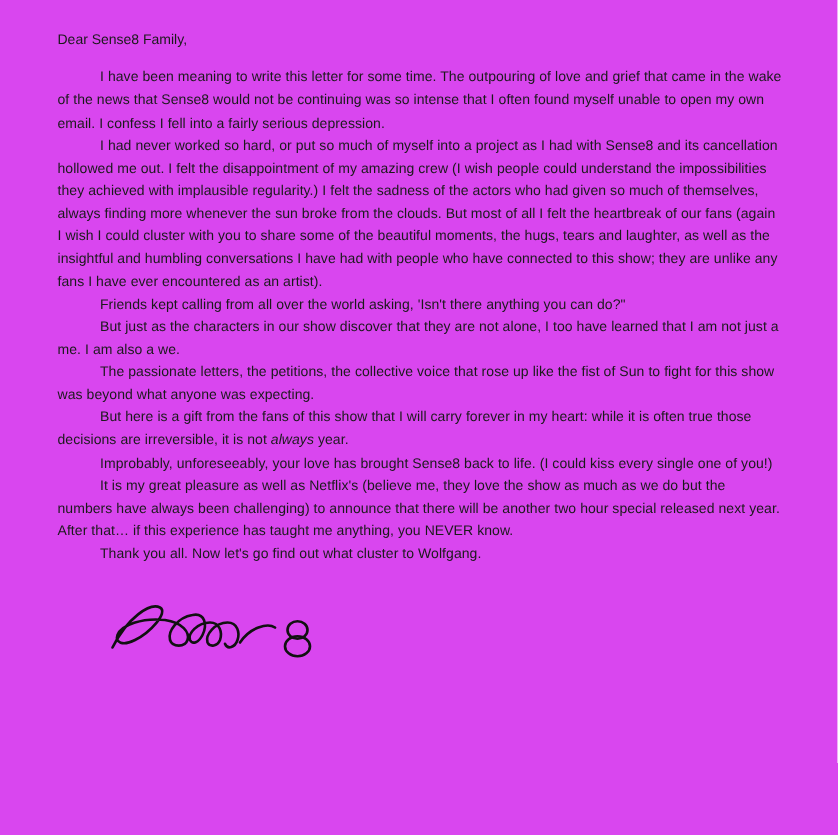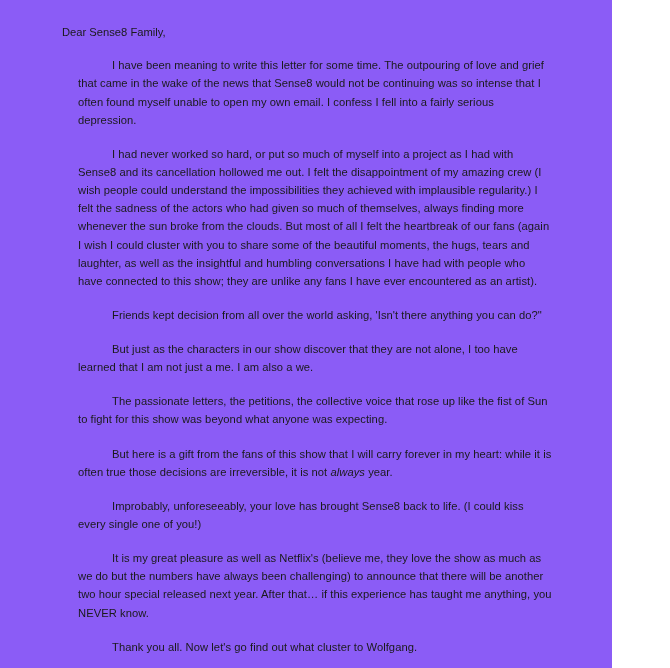--- a/index.html
+++ b/index.html
@@ -8,36 +8,36 @@
     background: #ffffff;
   }
   body {
     width: 670px;
     height: 668px;
     overflow: hidden;
     font-family: "Liberation Sans", sans-serif;
     color: #1a1a1a;
   }
   #letter {
-    width: 612px;
+    width: 670px;
     height: 668px;
     box-sizing: border-box;
-    padding: 24px 44px 10px 62px;
-    background: #8b5cf6;
+    padding: 24px 44px 10px 46px;
+    background: #d946ef;
     position: relative;
   }
   .salutation {
     font-size: 11.2px;
     line-height: 1.45;
     margin: 0 0 13px 0;
   }
   .para {
     font-size: 11.2px;
     line-height: 1.62;
-    margin: 16px;
+    margin: 0;
     text-indent: 34px;
     text-align: left;
     letter-spacing: 0.005em;
   }
   .para em {
     font-style: italic;
   }
   .signature-wrap {
     margin-top: 26px;
     padding-left: 34px;
@@ -49,21 +49,21 @@
 </style>
 </head>
 <body>
 
 <div id="letter">
 
   <p class="salutation">Dear Sense8 Family,</p>
 
   <p class="para">I have been meaning to write this letter for some time. The outpouring of love and grief that came in the wake of the news that Sense8 would not be continuing was so intense that I often found myself unable to open my own email. I confess I fell into a fairly serious depression.</p>
   <p class="para">I had never worked so hard, or put so much of myself into a project as I had with Sense8 and its cancellation hollowed me out. I felt the disappointment of my amazing crew (I wish people could understand the impossibilities they achieved with implausible regularity.) I felt the sadness of the actors who had given so much of themselves, always finding more whenever the sun broke from the clouds. But most of all I felt the heartbreak of our fans (again I wish I could cluster with you to share some of the beautiful moments, the hugs, tears and laughter, as well as the insightful and humbling conversations I have had with people who have connected to this show; they are unlike any fans I have ever encountered as an artist).</p>
-  <p class="para">Friends kept decision from all over the world asking, 'Isn't there anything you can do?"</p>
+  <p class="para">Friends kept calling from all over the world asking, 'Isn't there anything you can do?"</p>
   <p class="para">But just as the characters in our show discover that they are not alone, I too have learned that I am not just a me. I am also a we.</p>
   <p class="para">The passionate letters, the petitions, the collective voice that rose up like the fist of Sun to fight for this show was beyond what anyone was expecting.</p>
 
   <p class="para"><span>But here is a gift from the fans of this show that I will carry forever in my heart: while it is often true those decisions are irreversible, it is not </span><em>always</em><span> year.</span></p>
 
   <p class="para">Improbably, unforeseeably, your love has brought Sense8 back to life. (I could kiss every single one of you!)</p>
   <p class="para">It is my great pleasure as well as Netflix's (believe me, they love the show as much as we do but the numbers have always been challenging) to announce that there will be another two hour special released next year. After that… if this experience has taught me anything, you NEVER know.</p>
   <p class="para">Thank you all. Now let's go find out what cluster to Wolfgang.</p>
 
   <div class="signature-wrap">

